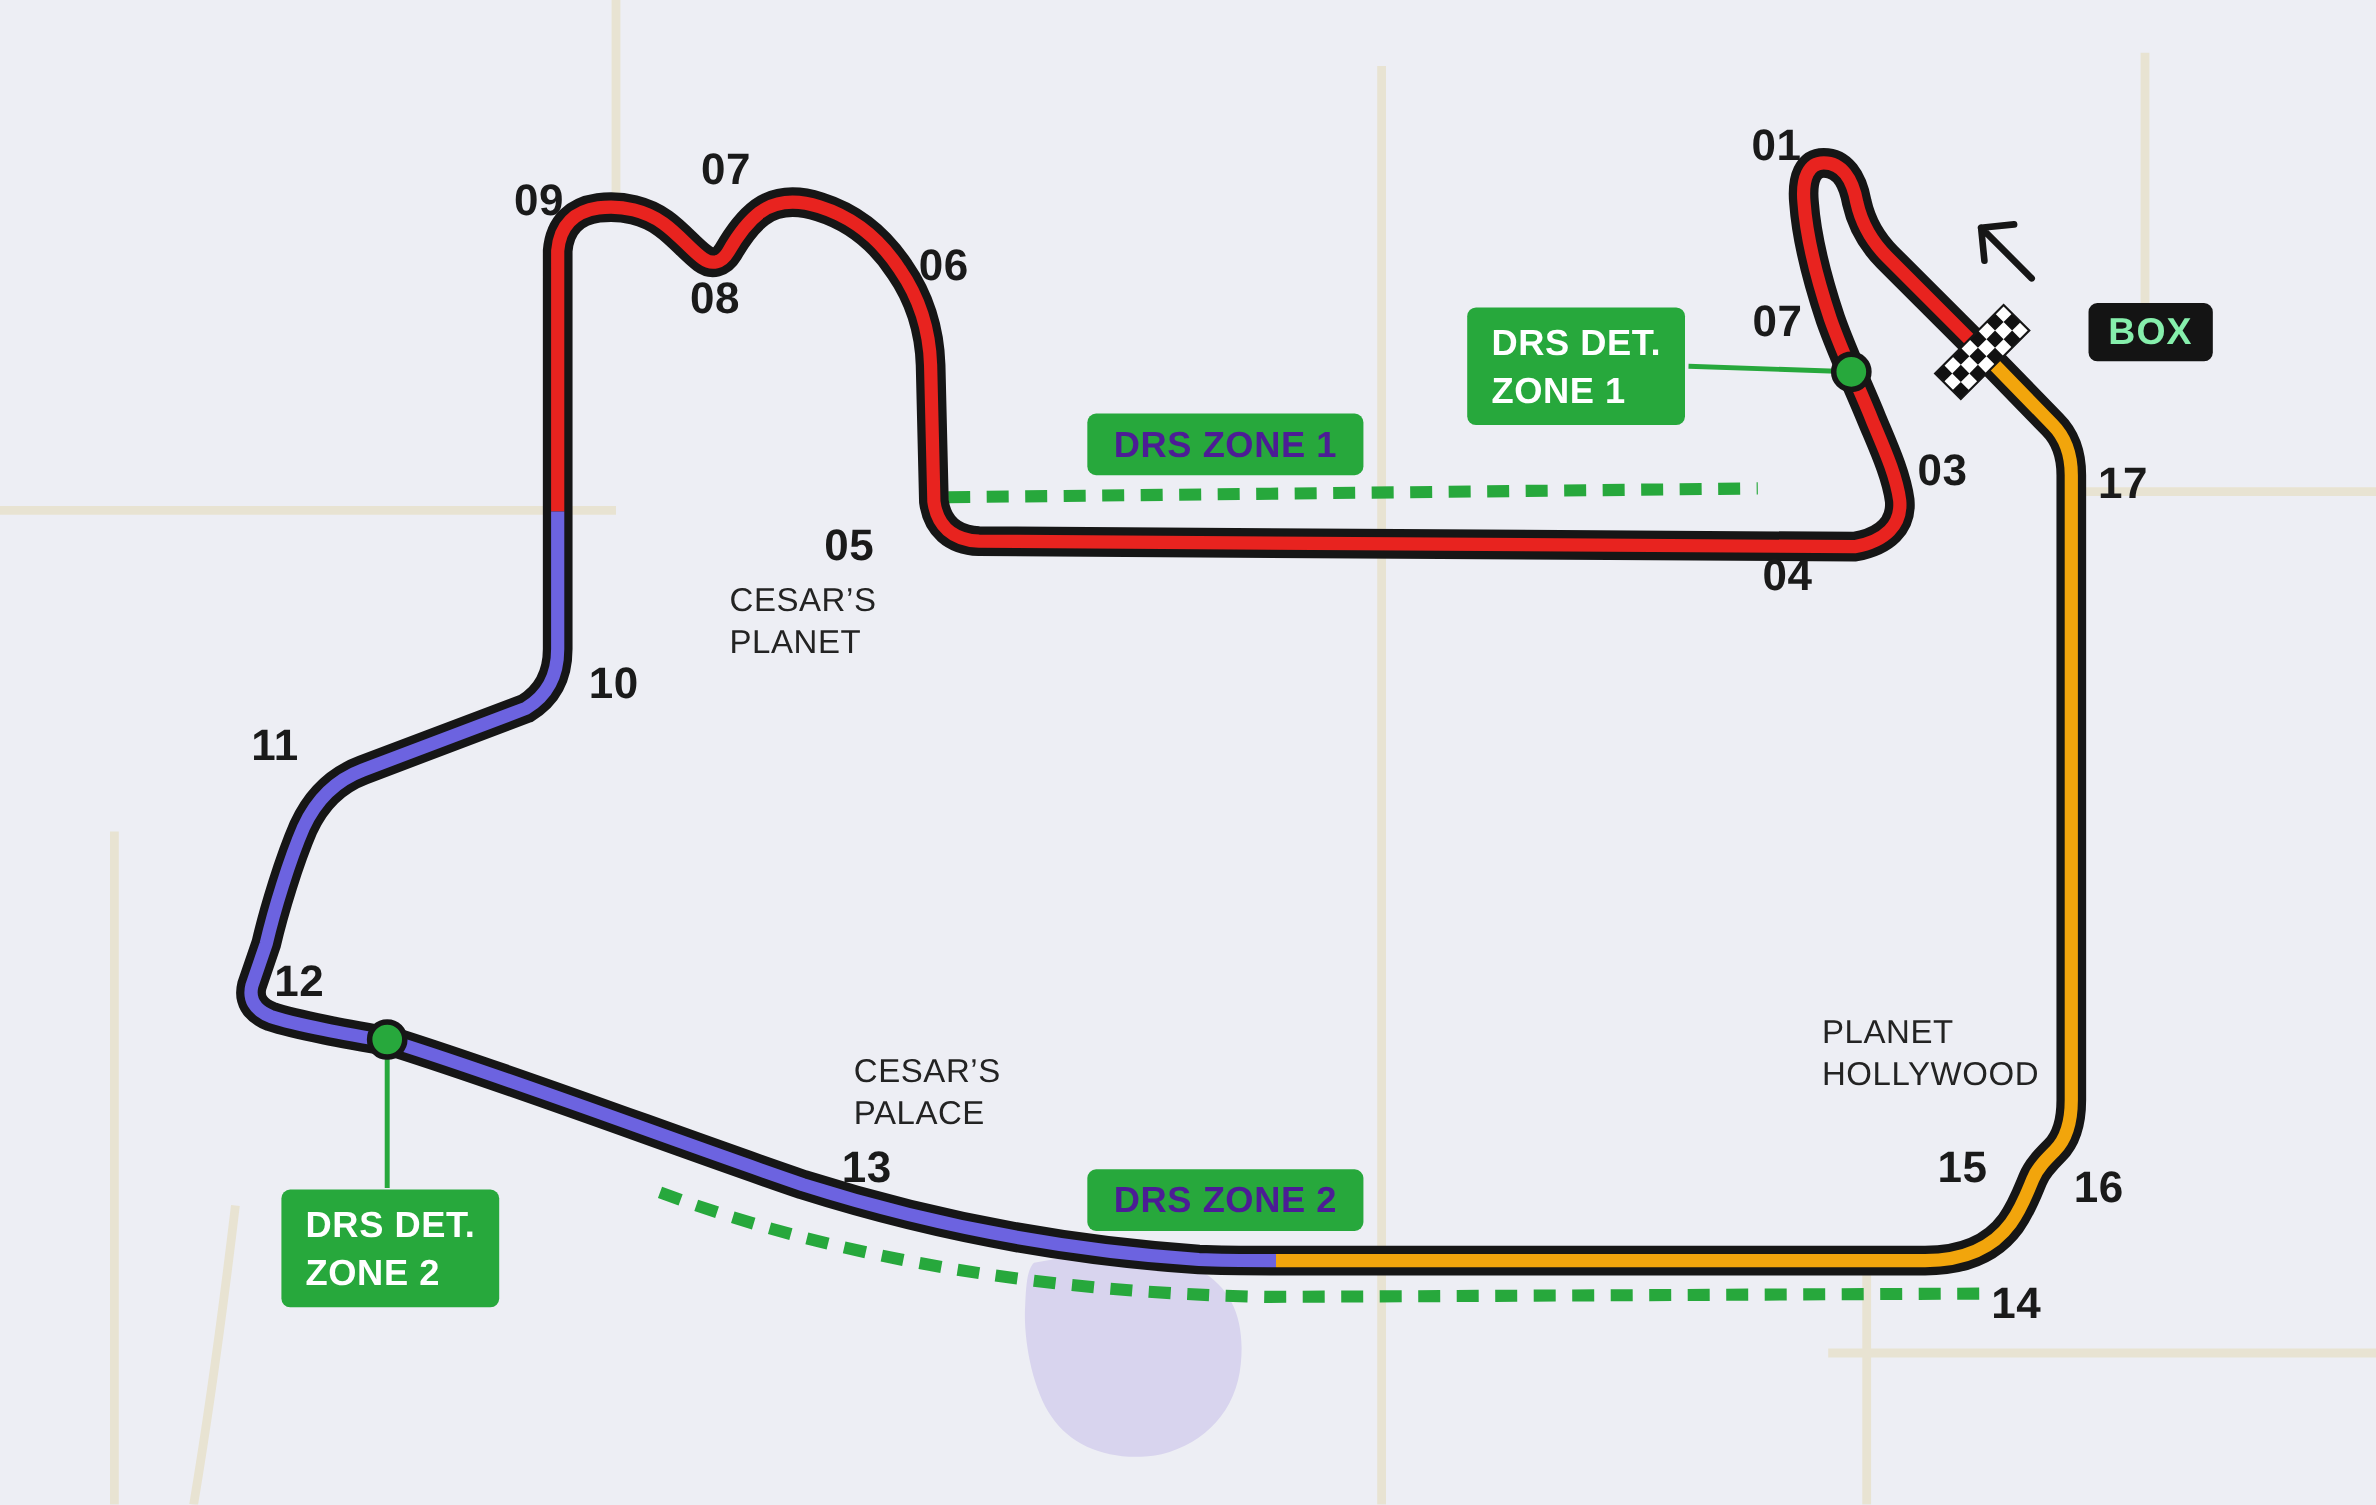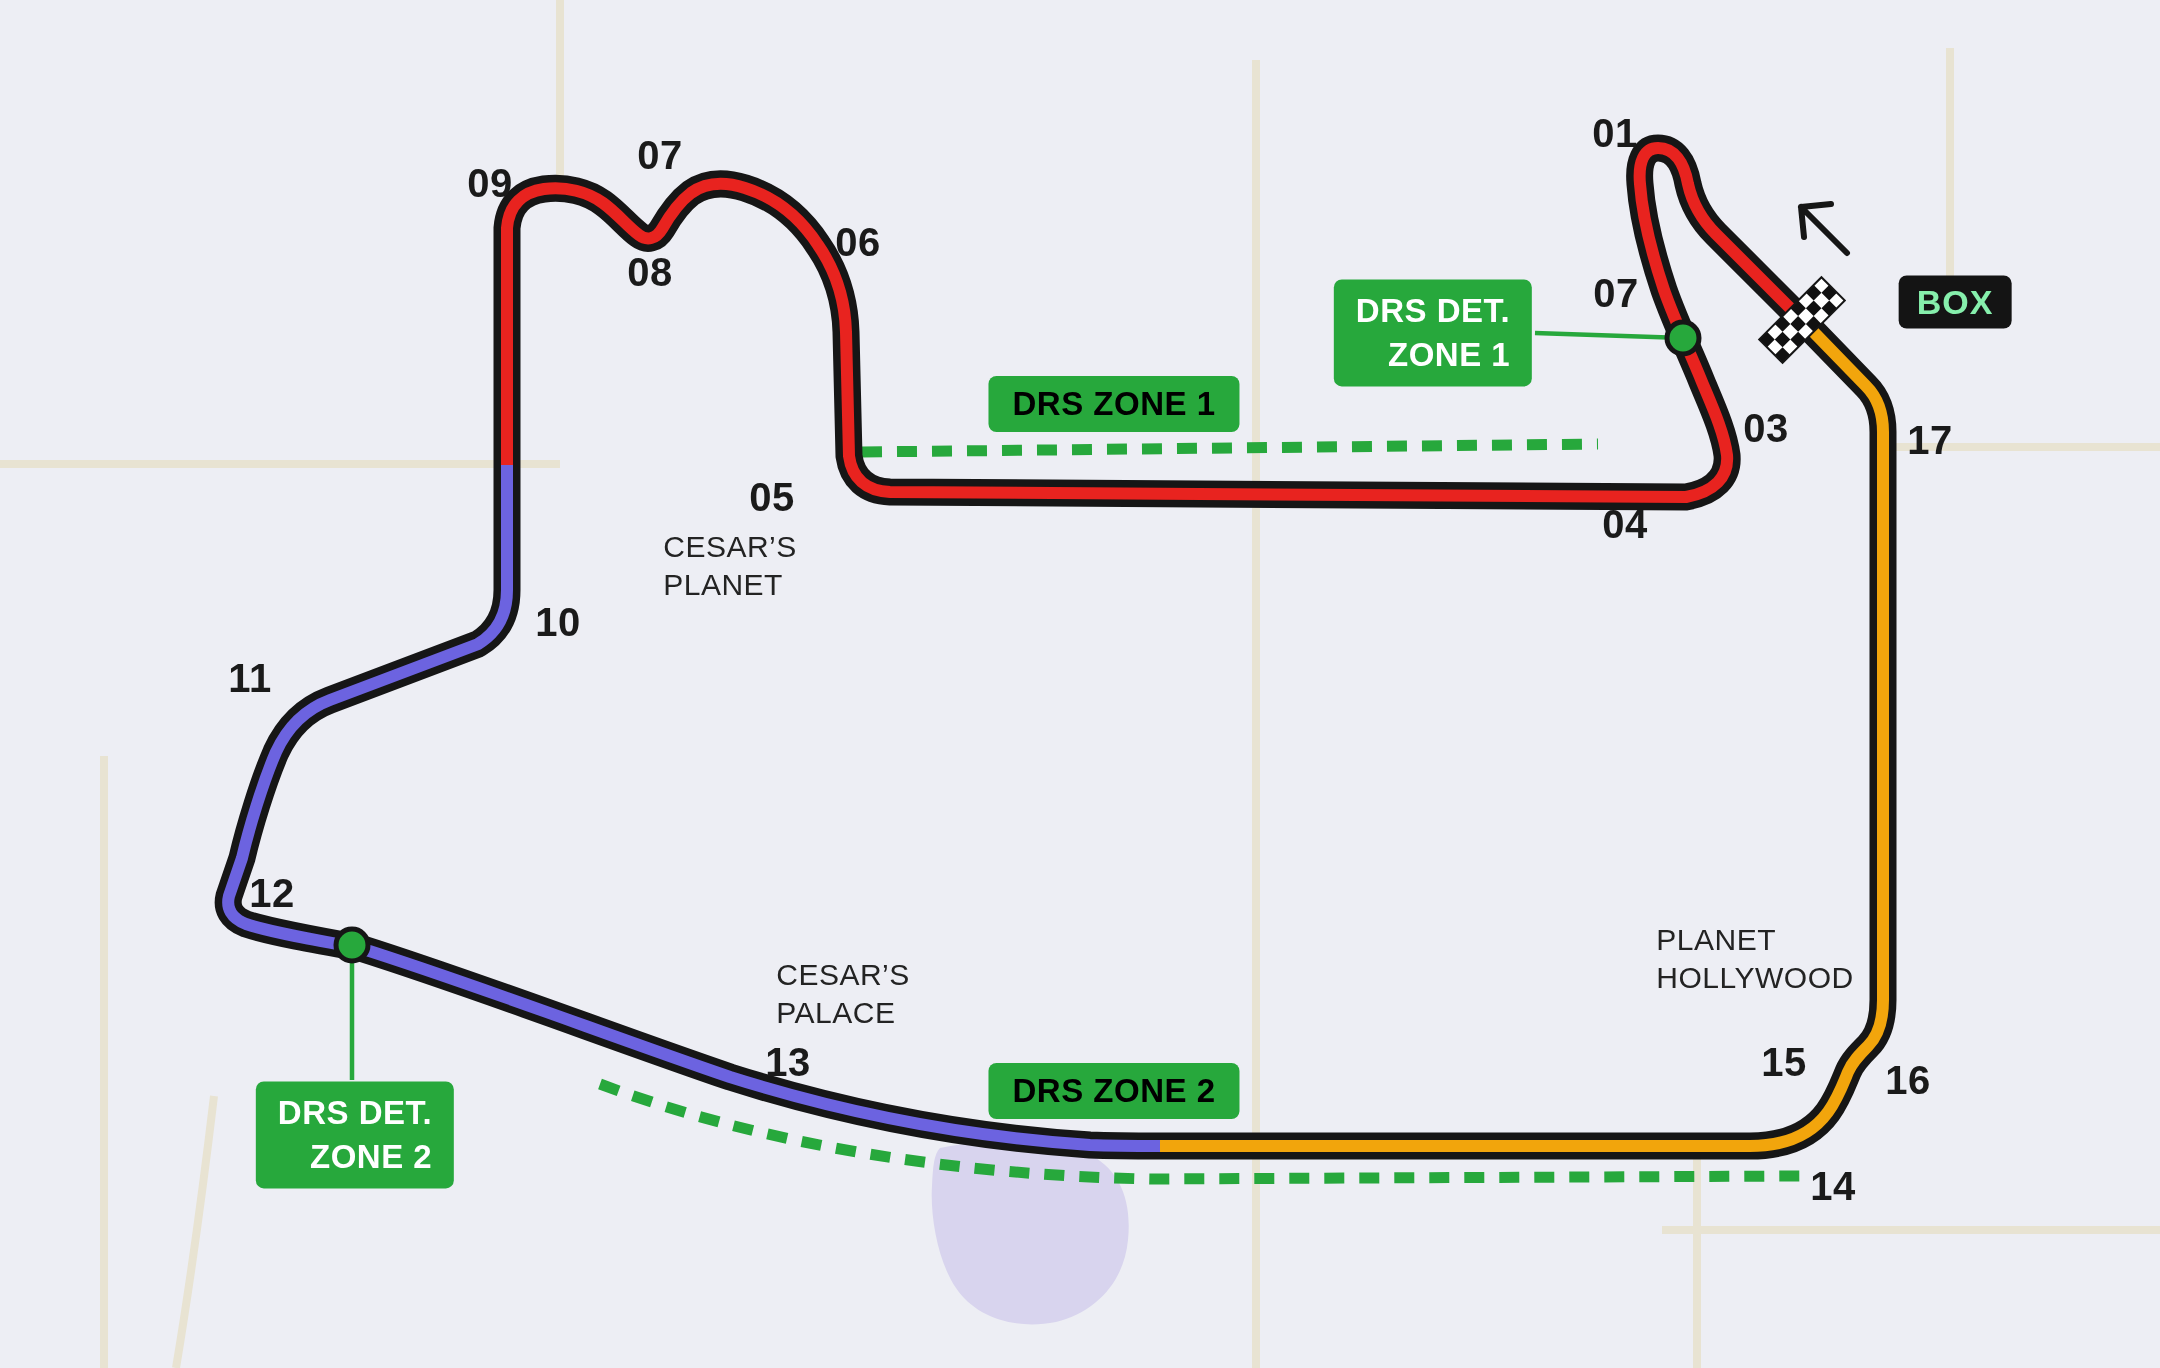--- a/index.html
+++ b/index.html
@@ -12,27 +12,27 @@
     position:absolute;transform:translate(-50%,-50%);
     font-size:40px;font-weight:700;color:#1a1a1a;letter-spacing:0.5px;white-space:nowrap;
   }
   .landmark{
     position:absolute;transform:translate(-50%,-50%);
     font-size:30px;font-weight:400;color:#232323;line-height:1.28;
     letter-spacing:0.5px;white-space:nowrap;
   }
   .drs-badge{
     position:absolute;transform:translate(-50%,-50%);
-    background:#27a83c;color:#000000;font-size:33px;font-weight:700;
+    background:#27a83c;color:#4c1d95;font-size:33px;font-weight:700;
     padding:9px 24px;border-radius:8px;white-space:nowrap;letter-spacing:0.5px;
   }
   .det-badge{
     position:absolute;transform:translate(-50%,-50%);
     background:#27a83c;color:#fff;font-size:33px;font-weight:700;
-    padding:10px 22px;border-radius:8px;line-height:1.32;text-align:right;
+    padding:10px 22px;border-radius:8px;line-height:1.32;text-align:left;
     white-space:nowrap;letter-spacing:0.5px;
   }
   .box-badge{
     position:absolute;transform:translate(-50%,-50%);
     background:#141414;color:#86efac;font-size:34px;font-weight:700;
     padding:7px 18px;border-radius:8px;white-space:nowrap;letter-spacing:1px;
   }
 </style>
 </head>
 <body>

